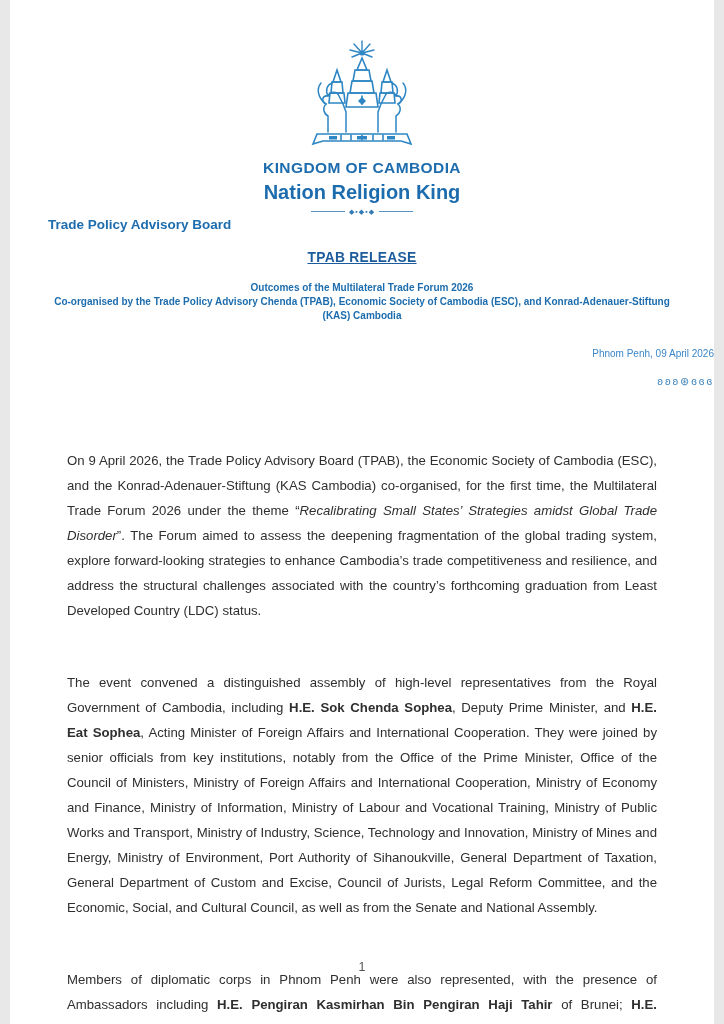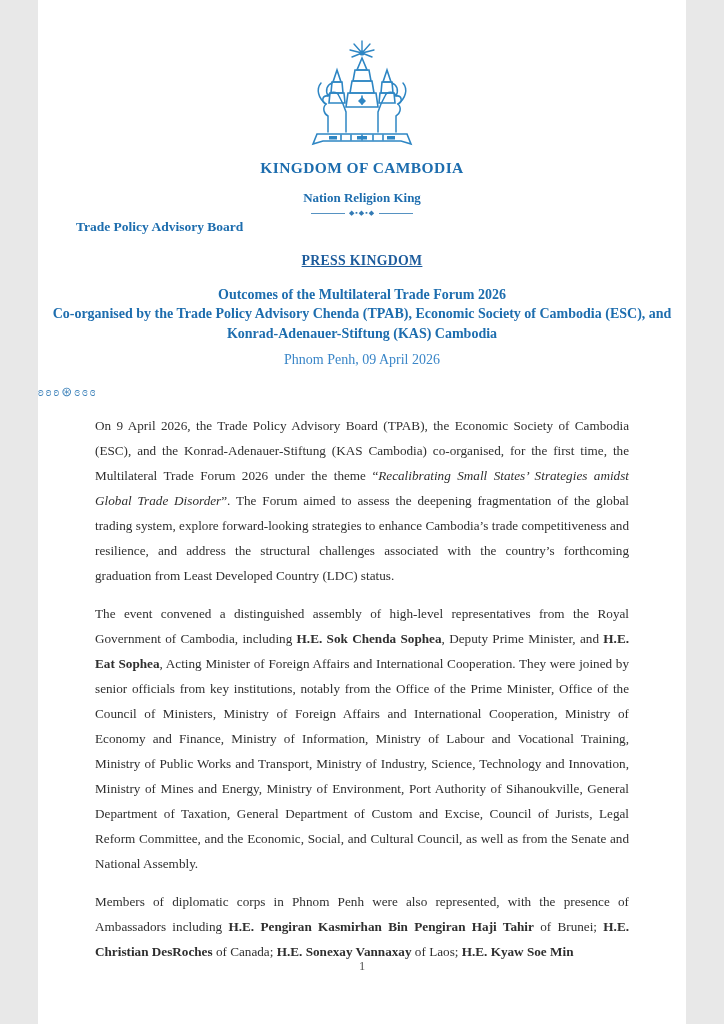--- a/index.html
+++ b/index.html
@@ -6,64 +6,64 @@
     --crest:#2e86c4;
     --title-blue:#1d6dae;
     --press-blue:#1d5c9c;
     --date-blue:#3a86c8;
     --body-ink:#2f2f2f;
     --page-num:#555555;
   }
   *{margin:0;padding:0;box-sizing:border-box;}
   html,body{background:#e8e8e8;}
   .page{
-    width:648px;height:1024px;margin:0 auto;background:#ffffff;
+    width:704px;height:1024px;margin:0 auto;background:#ffffff;
     position:relative;overflow:hidden;
-    font-family:Liberation Serif, serif;
+    font-family:Liberation Sans, sans-serif;
     color:var(--body-ink);
   }
   .crest-wrap{display:flex;justify-content:center;padding-top:40px;}
   .crest-wrap svg{display:block;}
   .kingdom-title{
     text-align:center;font-size:15.5px;font-weight:bold;letter-spacing:.4px;
     color:var(--title-blue);margin-top:3px;
   }
   .motto{
-    text-align:center;font-size:13px;font-weight:bold;
-    color:var(--title-blue);margin-top:13px;
+    text-align:center;font-size:20px;font-weight:bold;
+    color:var(--title-blue);margin-top:4px;
   }
   .divider{
     display:flex;align-items:center;justify-content:center;gap:4px;
     margin-top:4px;color:var(--title-blue);
   }
   .divider .rule{width:34px;height:1px;background:var(--title-blue);opacity:.75;}
   .divider .glyphs{font-size:7px;letter-spacing:1px;line-height:1;opacity:.9;}
   .org-name{
     margin:2px 0 0 38px;font-size:13.5px;font-weight:bold;color:var(--title-blue);
   }
   .press-release{
     text-align:center;margin-top:18px;font-size:13.8px;font-weight:bold;
     text-decoration:underline;letter-spacing:.3px;color:var(--press-blue);
   }
   .headline{
     text-align:center;margin:16px auto 0;max-width:640px;
-    font-size:14px;font-weight:bold;line-height:1.38;color:var(--title-blue);
+    font-size:10px;font-weight:bold;line-height:1.38;color:var(--title-blue);
   }
   .headline .hl-line{display:block;}
   .dateline{
-    text-align:center;margin-top:9px;font-size:14px;color:var(--date-blue);
+    text-align:right;margin-top:26px;font-size:10px;color:var(--date-blue);
   }
   .ornament{
-    text-align:left;margin-top:16px;font-size:13px;letter-spacing:2px;
+    text-align:right;margin-top:16px;font-size:11px;letter-spacing:2px;
     color:var(--title-blue);opacity:.85;
   }
   .body-copy{padding:13px 57px 0;}
   .body-copy p{
     font-size:13.2px;line-height:25px;text-align:justify;
-    color:var(--body-ink);margin-bottom:13px;
+    color:var(--body-ink);margin-bottom:13px;margin-top:47px;
   }
   .seg-bold{font-weight:bold;}
   .seg-italic{font-style:italic;}
   .page-number{
     position:absolute;bottom:50px;left:0;right:0;text-align:center;
     font-size:12.5px;color:var(--page-num);
   }
 </style>
 </head>
 <body>
@@ -134,21 +134,21 @@
   <div class="motto">Nation Religion King</div>
 
   <div class="divider">
     <span class="rule"></span>
     <span class="glyphs">◆▪◆▪◆</span>
     <span class="rule"></span>
   </div>
 
   <div class="org-name">Trade Policy Advisory Board</div>
 
-  <div class="press-release">PRESS KINGDOM</div>
+  <div class="press-release">TPAB RELEASE</div>
 
   <div class="headline">
     <span class="hl-line">Outcomes of the Multilateral Trade Forum 2026</span>
     <span class="hl-line">Co-organised by the Trade Policy Advisory Chenda (TPAB), Economic Society of Cambodia (ESC), and Konrad-Adenauer-Stiftung (KAS) Cambodia</span>
   </div>
 
   <div class="dateline">Phnom Penh, 09 April 2026</div>
 
   <div class="ornament">ʚʚʚ⊛ɞɞɞ</div>
 

